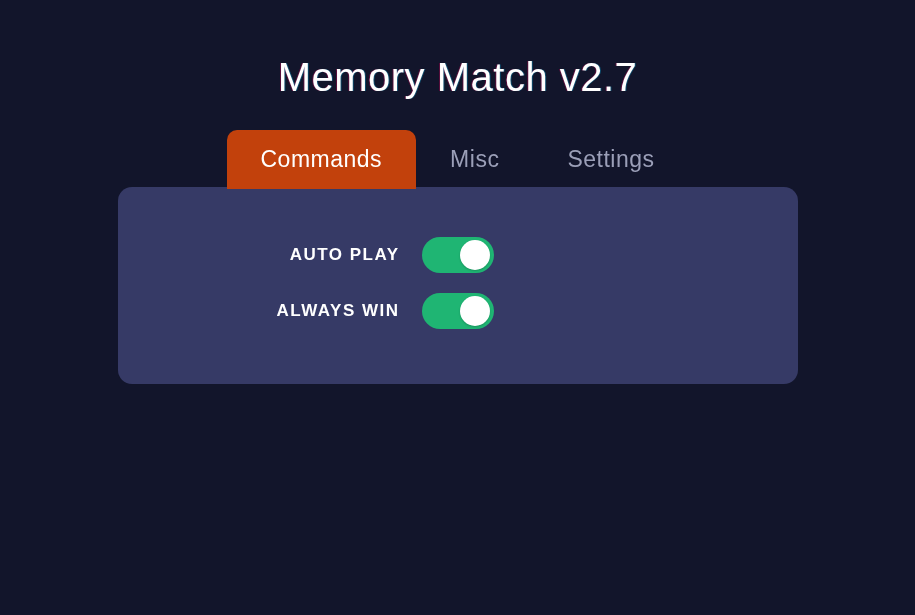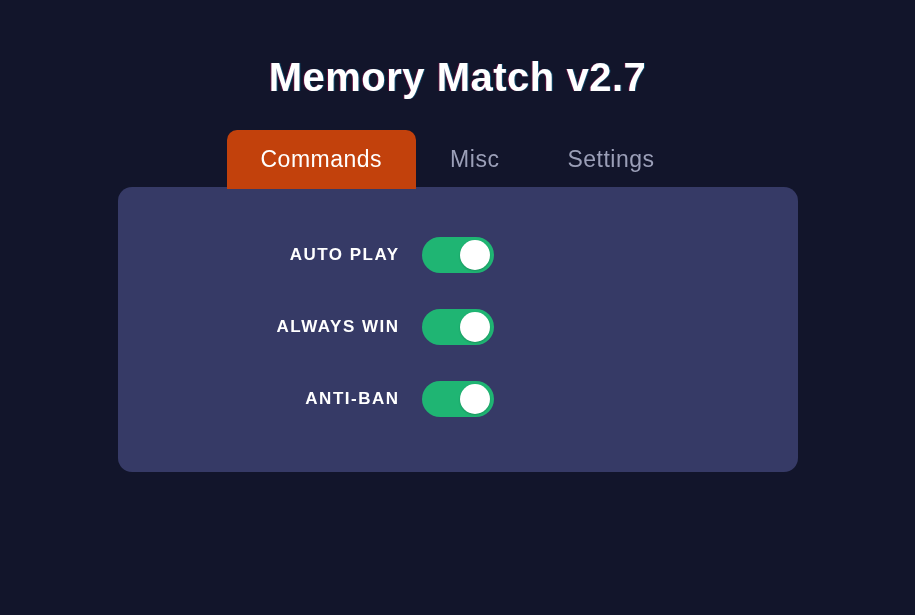--- a/index.html
+++ b/index.html
@@ -13,21 +13,21 @@
       background: #12152b;
       font-family: 'Segoe UI', -apple-system, BlinkMacSystemFont, sans-serif;
       overflow: hidden;
       display: flex;
       flex-direction: column;
       align-items: center;
     }
     .title {
       color: #ffffff;
       font-size: 40px;
-      font-weight: 700;
+      font-weight: 400;
       margin-top: 55px;
       letter-spacing: 0.5px;
       text-shadow: 1px 0 0 rgba(0,200,255,0.3), -1px 0 0 rgba(255,0,100,0.3);
     }
     .tabs {
       display: flex;
       margin-top: 30px;
       gap: 0;
       position: relative;
       z-index: 2;
@@ -46,21 +46,21 @@
       color: #ffffff;
     }
     .panel {
       width: 680px;
       background: #363a66;
       border-radius: 14px;
       padding: 50px 0 55px 0;
       display: flex;
       flex-direction: column;
       align-items: center;
-      gap: 36px;
+      gap: 20px;
       position: relative;
       margin-top: -2px;
       z-index: 1;
     }
     .row {
       display: flex;
       align-items: center;
       justify-content: center;
       width: 100%;
     }
@@ -129,21 +129,14 @@
 
   <div class="row">
     <span class="label">ALWAYS WIN</span>
     <div class="toggle on">
       <div class="knob"></div>
     </div>
     <div class="spacer"></div>
   </div>
 
 
-  <div class="row">
-    <span class="label">ANTI-BAN</span>
-    <div class="toggle on">
-      <div class="knob"></div>
-    </div>
-    <div class="spacer"></div>
-  </div>
 
 </div>
 
 </body></html>

